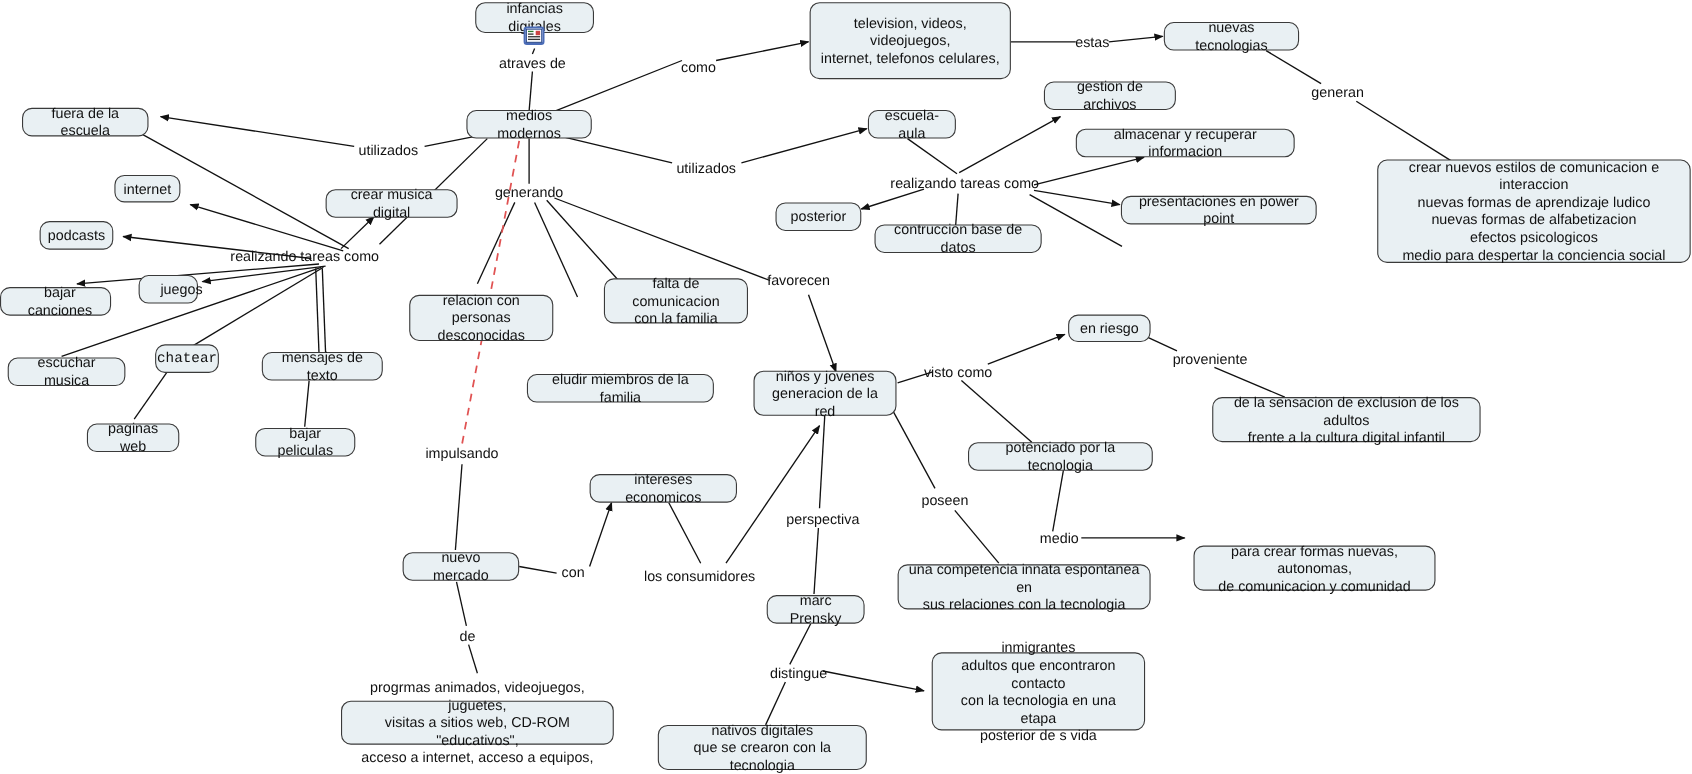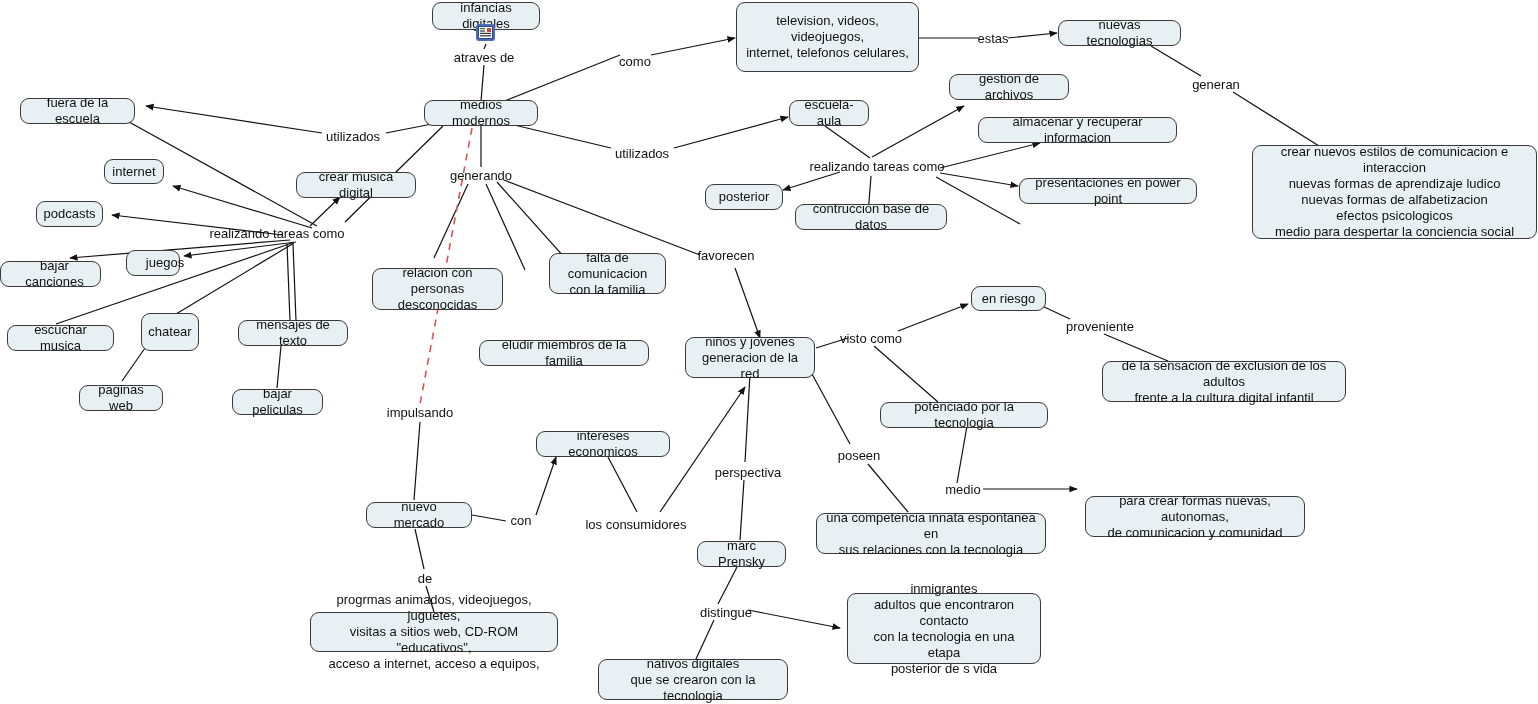--- a/index.html
+++ b/index.html
@@ -224,34 +224,34 @@
   <div class="node" style="left:104px; top:159px; width:60px; height:25px;">internet</div>
 
   <div class="node" style="left:36px; top:201px; width:67px; height:26px;">podcasts</div>
 
   <div class="node" style="left:0px; top:261px; width:101px; height:26px;padding-left:17px;">bajar canciones</div>
 
   <div class="node" style="left:126px; top:250px; width:54px; height:26px;padding-left:33px;">juegos</div>
 
   <div class="node" style="left:7px; top:325px; width:107px; height:26px;">escuchar musica</div>
 
-  <div class="node" style="left:141px; top:313px; width:58px; height:38px;">chatear</div>
+  <div class="node" style="left:141px; top:313px; width:58px; height:26px;font-family:Liberation Mono, monospace;">chatear</div>
 
   <div class="node" style="left:79px; top:385px; width:84px; height:26px;">paginas web</div>
 
   <div class="node" style="left:238px; top:320px; width:110px; height:26px;">mensajes de texto</div>
 
   <div class="node" style="left:232px; top:389px; width:91px; height:26px;">bajar peliculas</div>
 
   <div class="node" style="left:296px; top:172px; width:120px; height:26px;">crear musica digital</div>
 
   <div class="node" style="left:372px; top:268px; width:131px; height:42px;">relacion con personas
 desconocidas</div>
 
-  <div class="node" style="left:549px; top:253px; width:117px; height:41px;">falta de comunicacion
+  <div class="node" style="left:549px; top:253px; width:131px; height:41px;">falta de comunicacion
 con la familia</div>
 
   <div class="node" style="left:479px; top:340px; width:170px; height:26px;">eludir miembros de la familia</div>
 
   <div class="node" style="left:685px; top:337px; width:130px; height:41px;">niños y jovenes
 generacion de la red</div>
 
   <div class="node" style="left:971px; top:286px; width:75px; height:25px;">en riesgo</div>
 
   <div class="node" style="left:1102px; top:361px; width:244px; height:41px;">de la sensacion de exclusion de los adultos
@@ -262,21 +262,21 @@
   <div class="node" style="left:1085px; top:469px; width:220px; height:41px;margin-top:27px;">para crear formas nuevas, autonomas,
 de comunicacion y comunidad</div>
 
   <div class="node" style="left:816px; top:513px; width:230px; height:41px;">una competencia innata espontanea en
 sus relaciones con la tecnologia</div>
 
   <div class="node" style="left:536px; top:431px; width:134px; height:26px;">intereses economicos</div>
 
   <div class="node" style="left:366px; top:502px; width:106px; height:26px;">nuevo mercado</div>
 
-  <div class="node" style="left:310px; top:612px; width:248px; height:40px;">progrmas animados, videojuegos, juguetes,
+  <div class="node" style="left:310px; top:637px; width:248px; height:40px;">progrmas animados, videojuegos, juguetes,
 visitas a sitios web, CD-ROM "educativos",
 acceso a internet, acceso a equipos,</div>
 
   <div class="node" style="left:697px; top:541px; width:89px; height:26px;">marc Prensky</div>
 
   <div class="node" style="left:598px; top:659px; width:190px; height:41px;">nativos digitales
 que se crearon con la tecnologia</div>
 
   <div class="node" style="left:847px; top:593px; width:194px; height:71px;">inmigrantes
 adultos que encontraron contacto

